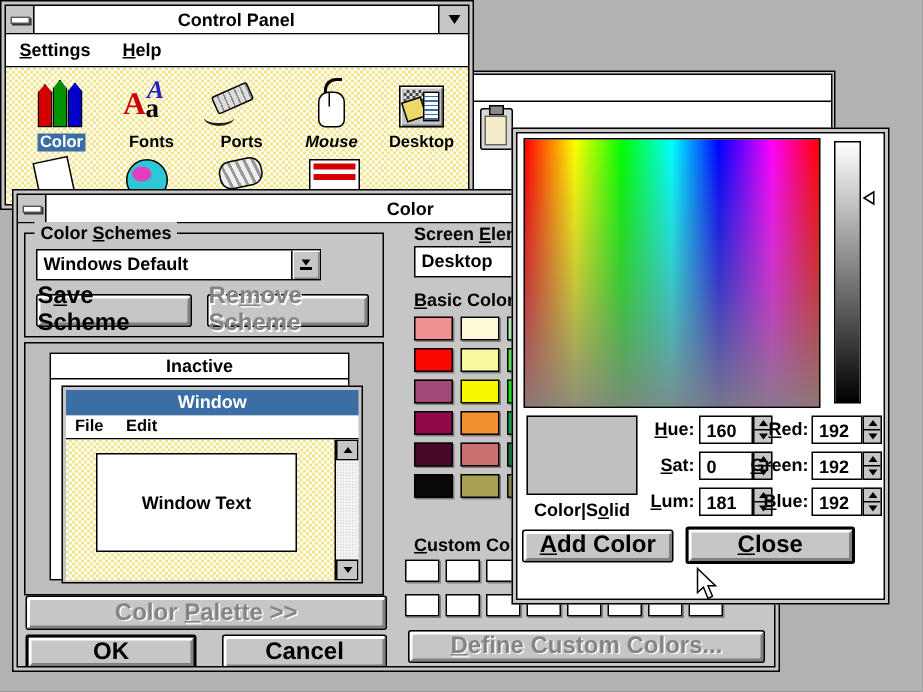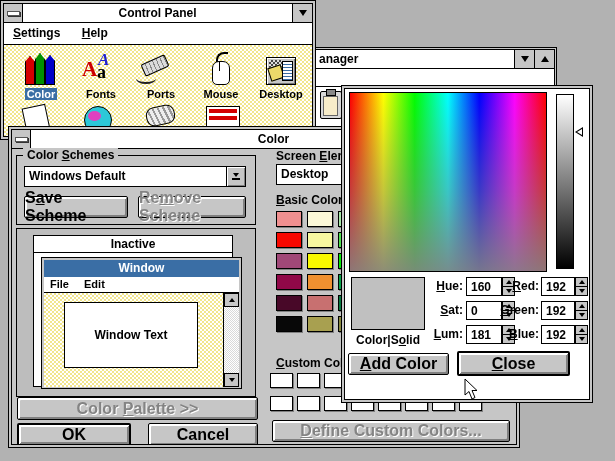--- a/index.html
+++ b/index.html
@@ -131,29 +131,20 @@
   
   #cursor{left:464px;top:378px;z-index:9;position:absolute;}
 </style>
 </head>
 <body>
 
 <div class="screen">
 
   <div class="win" id="manager">
     <div class="win-inner">
-      <div class="titlebar">
-        <span class="title-text" style="text-align:left;padding-left:13px;">anager</span>
-        <span class="capbtn">
-            <i class="tri-dn"></i>
-          </span>
-        <span class="capbtn">
-            <i class="tri-up"></i>
-          </span>
-      </div>
       <div id="mgr-menustrip"></div>
       <div id="mgr-client">
         <div class="clipboard">
             <span class="clip"></span>
             <span class="page"></span>
           </div>
       </div>
     </div>
   </div>
 
@@ -193,21 +184,21 @@
         </div>
 
         <div class="cp-icon" style="left:128px;">
           <div class="icon-art">
             <span class="plug"></span>
               <span class="cable"></span>
           </div>
           <span class="cp-label">Ports</span>
         </div>
 
-        <div class="cp-icon" style="left:188px;">
+        <div class="cp-icon" style="left:188px;font-style:italic;">
           <div class="icon-art">
             <span class="mouse-cord"></span>
               <span class="mouse-body"></span>
               <span class="mouse-line"></span>
           </div>
           <span class="cp-label">Mouse</span>
         </div>
 
         <div class="cp-icon" style="left:248px;">
           <div class="icon-art">
@@ -239,21 +230,21 @@
         <span class="sysbtn">
             <span class="sysbar"></span>
           </span>
         <span class="title-text">Color</span>
       </div>
       <div id="cd-client">
 
         <div class="groupbox" style="left:4px;top:6px;width:238px;height:68px;">
           <span class="groupbox-label">Color <u>S</u>chemes</span>
         </div>
-        <div class="combo" style="left:12px;top:17px;width:222px;">
+        <div class="combo" style="left:12px;top:17px;width:190px;">
           <span class="combo-val">Windows Default</span>
           <span class="combo-btn">
               <i class="tri-dn sm"></i>
               <b></b>
             </span>
         </div>
         <div class="btn" style="left:12px;top:47px;width:104px;height:22px;">
           <span>S<u>a</u>ve Scheme</span>
         </div>
         <div class="btn disabled" style="left:126px;top:47px;width:108px;height:22px;">

